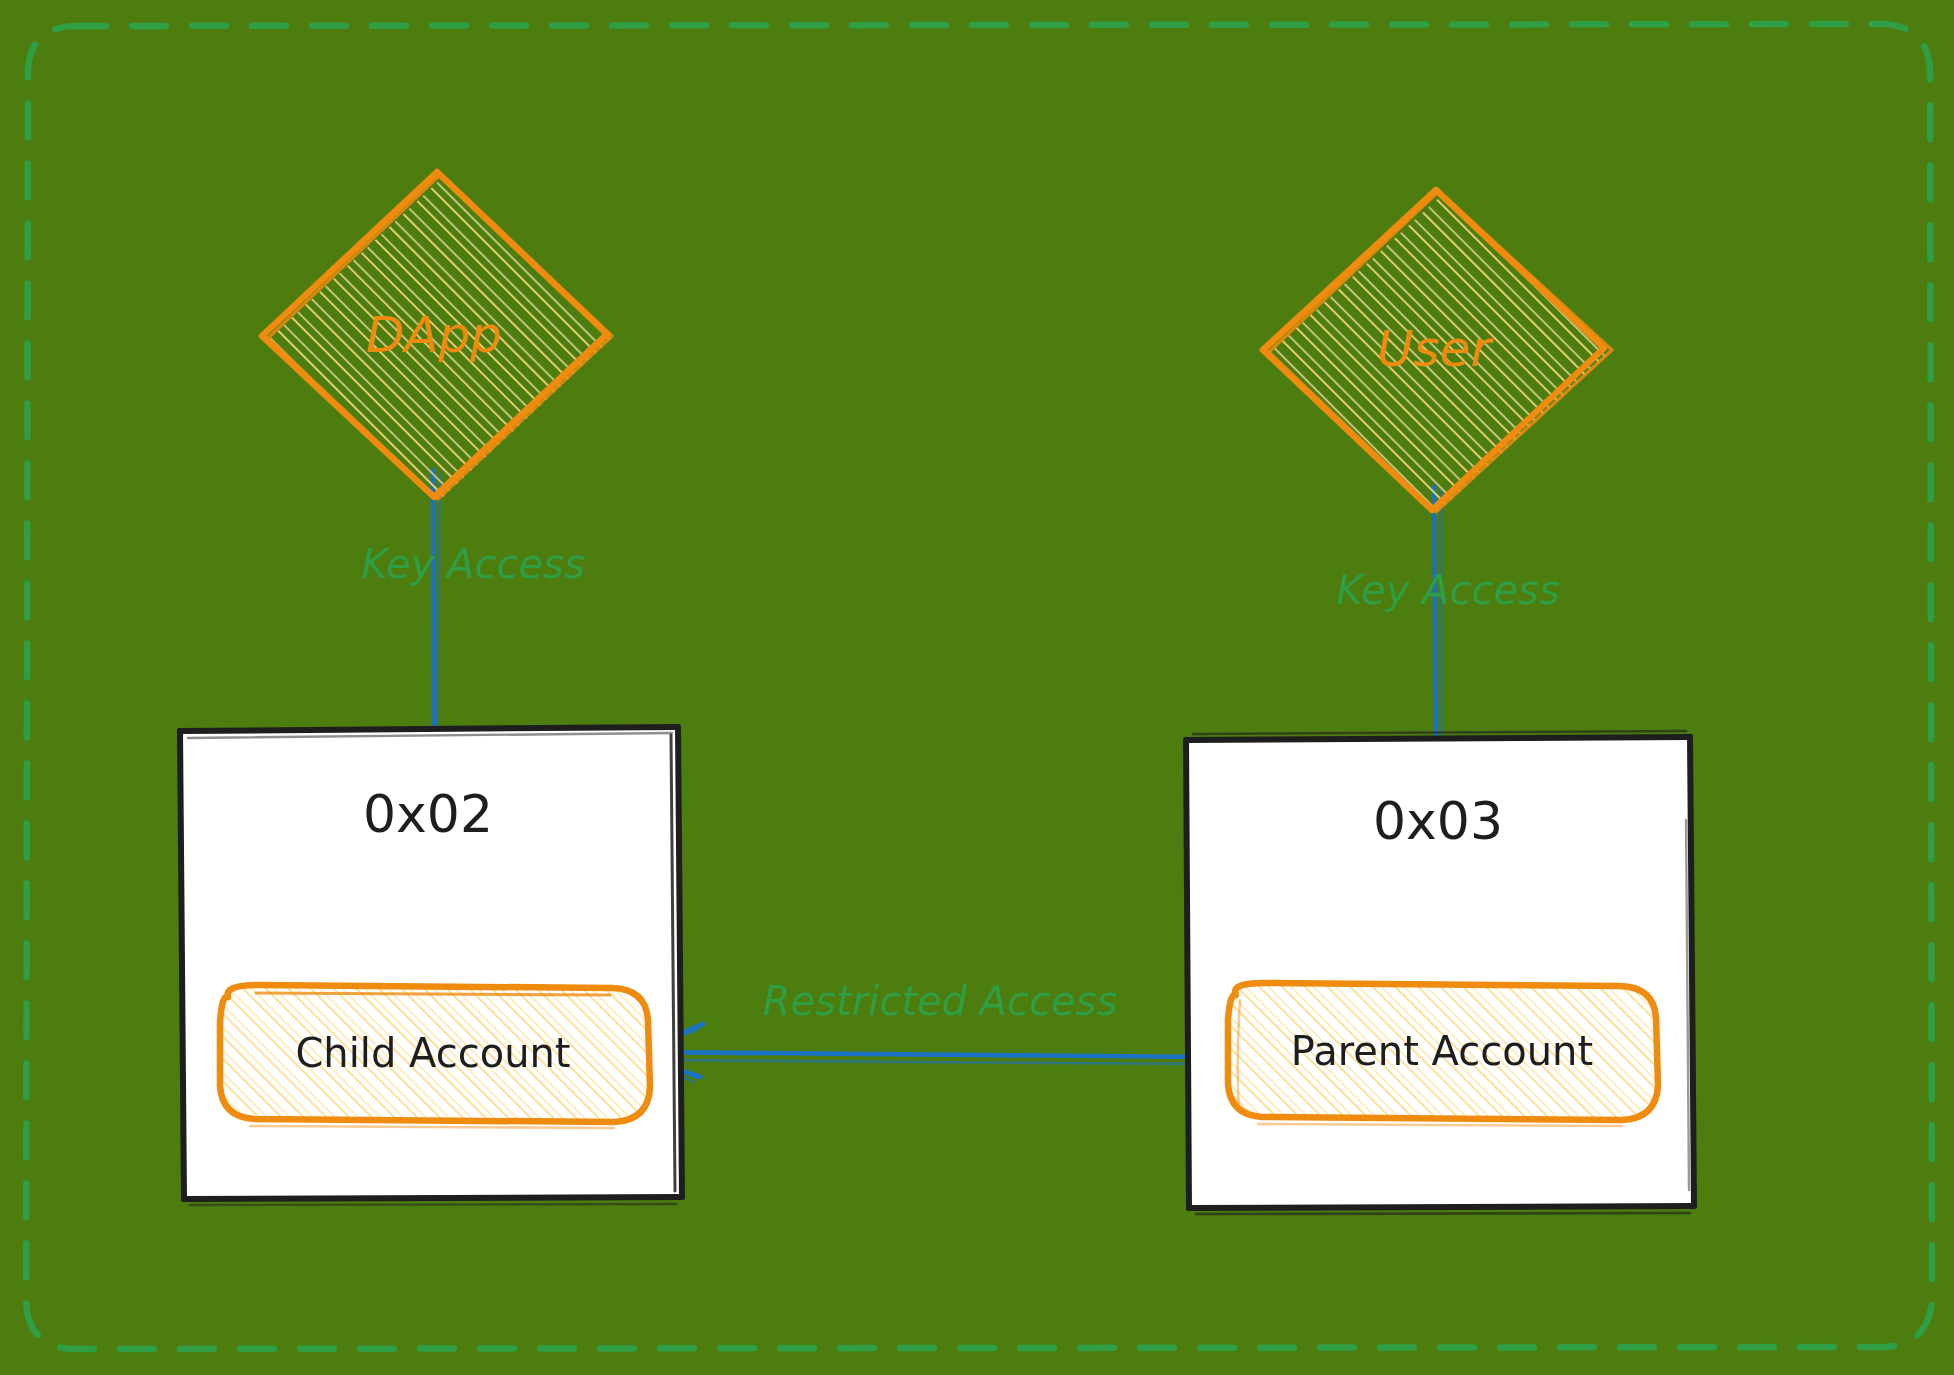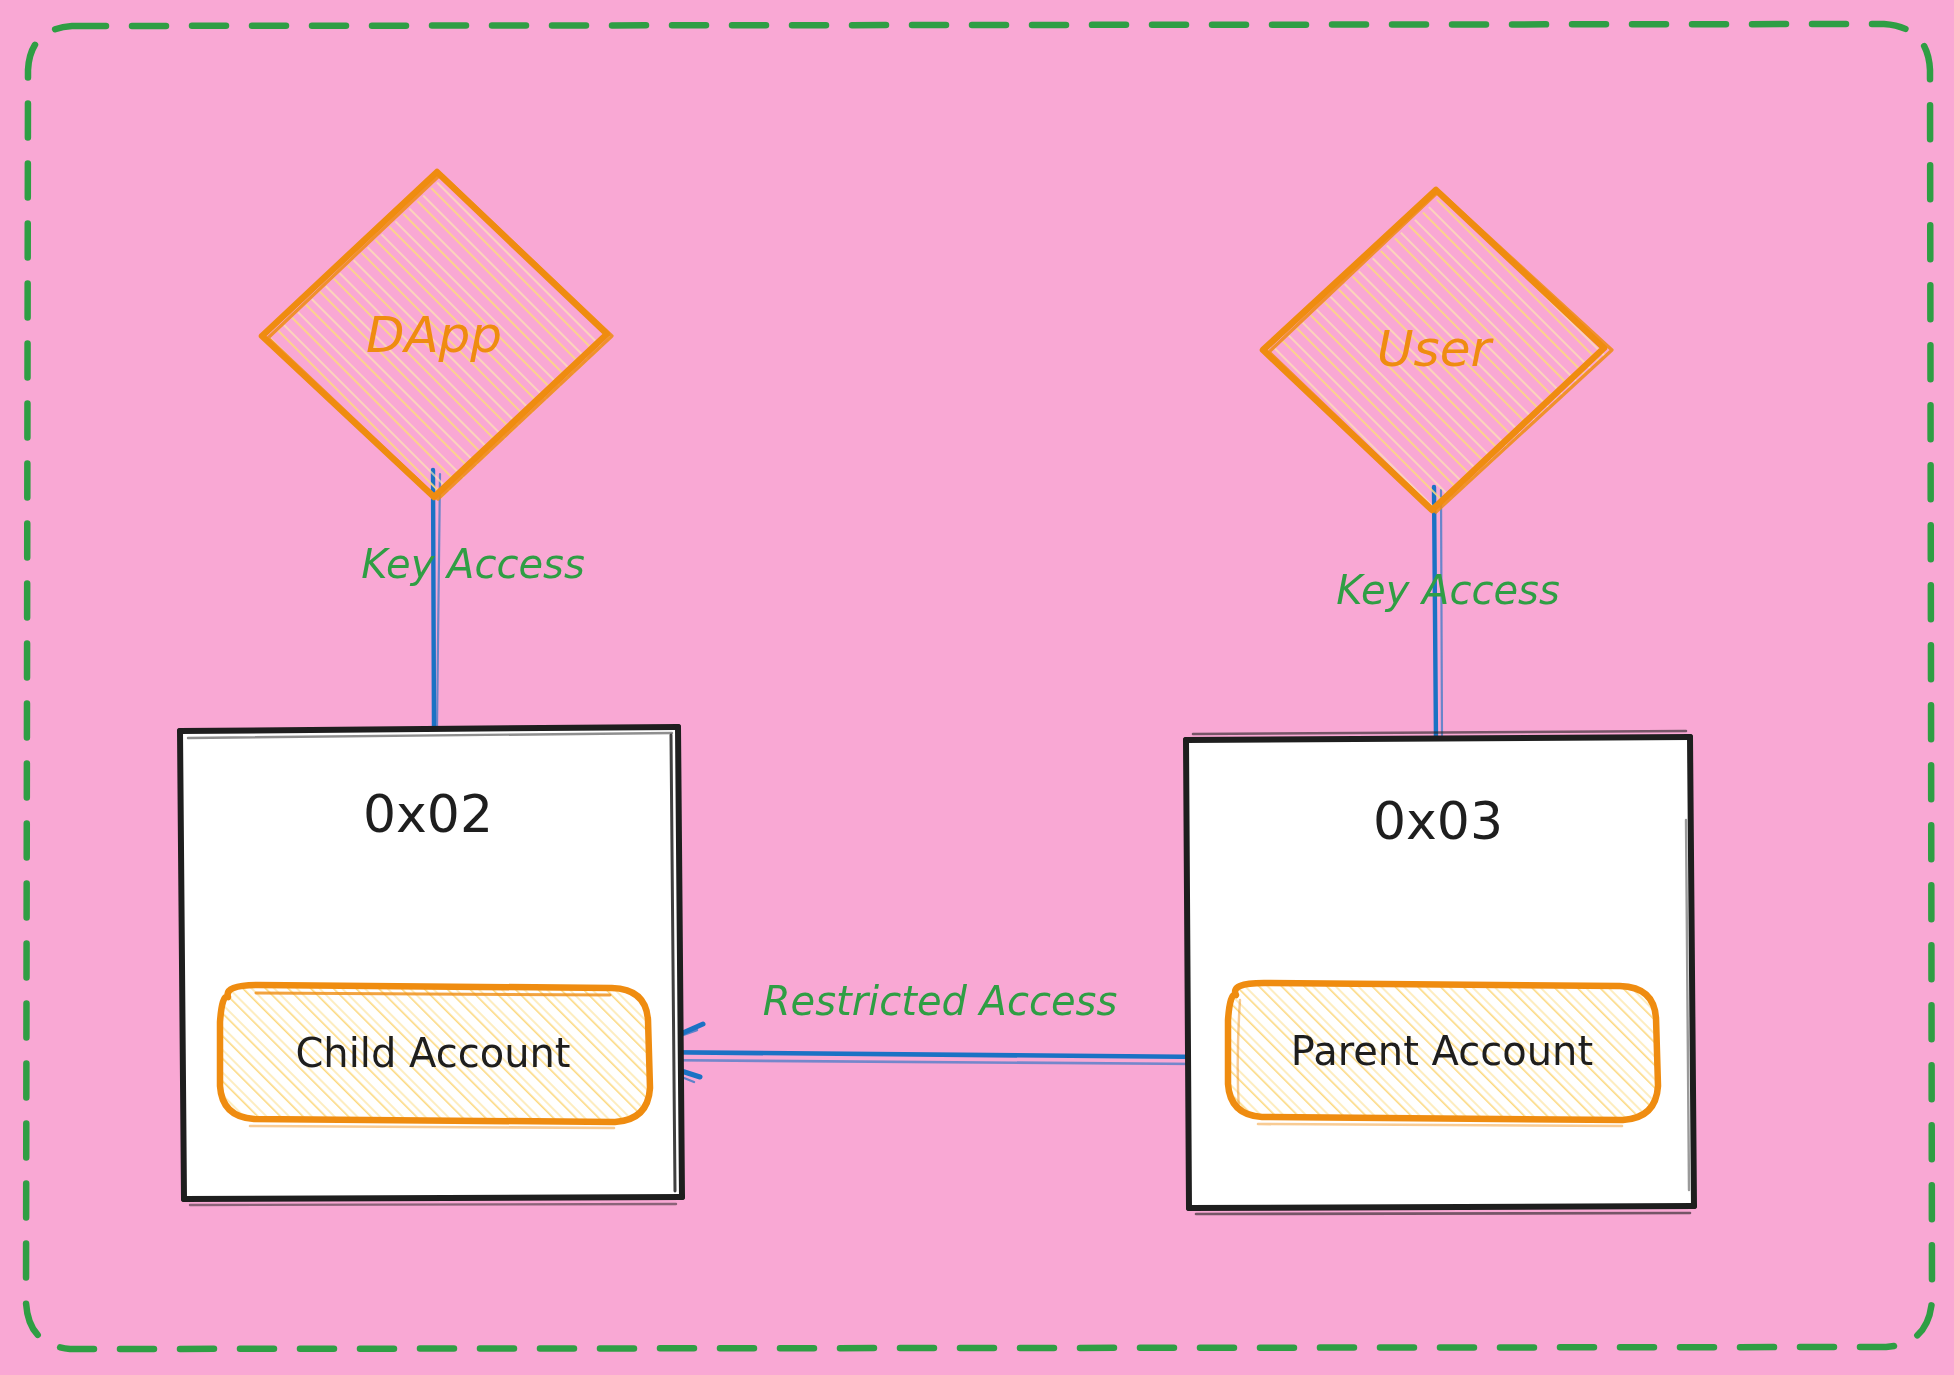--- a/index.html
+++ b/index.html
@@ -4,21 +4,21 @@
 <style>
   html, body {
     margin: 0;
     padding: 0;
     background: #ffffff;
   }
   #canvas {
     position: relative;
     width: 1954px;
     height: 1375px;
-    background: #f9a8d4;
+    background: #4d7c0f;
     overflow: hidden;
     font-family: "DejaVu Sans", sans-serif;
   }
   #diagram-svg {
     position: absolute;
     left: 0;
     top: 0;
     width: 1954px;
     height: 1375px;
   }

